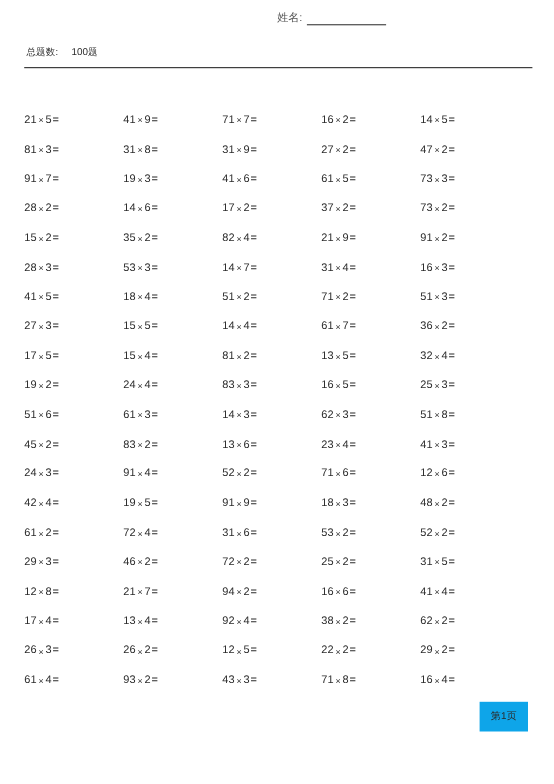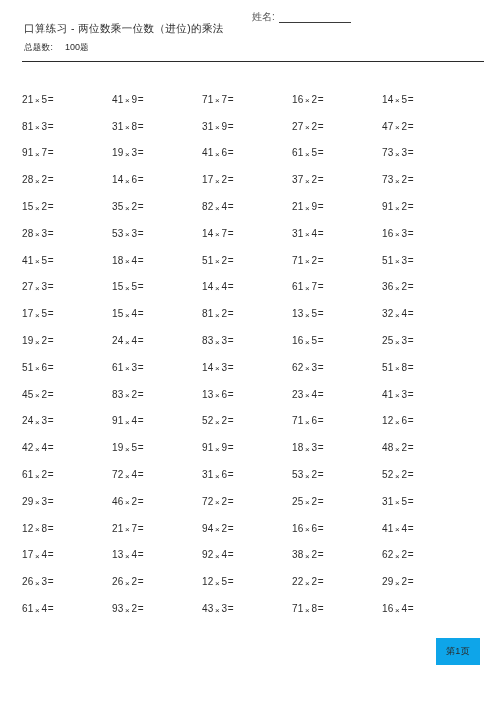--- a/index.html
+++ b/index.html
@@ -73,21 +73,21 @@
     top: 61px;
     width: 462px;
     height: 0;
     border-bottom: 1.6px solid #2b2b2b;
   }
 
   
   .grid {
     position: absolute;
     left: 22px;
-    top: 86px;
+    top: 96px;
     width: 462px;
     display: flex;
     flex-direction: column;
   }
   .prow {
     display: flex;
     height: 26.8px;
     align-items: center;
   }
   .cell {
@@ -124,21 +124,20 @@
 </head>
 <body>
 
 <div class="page">
 
   <div class="name-field">
     <span class="name-label">姓名:</span>
     <span class="name-rule"></span>
   </div>
 
-  <div class="doc-title">口算练习 - 两位数乘一位数（进位)的乘法</div>
 
   <div class="count-line">
     <span class="count-label">总题数:</span><span class="count-value">100</span><span class="count-unit">题</span>
   </div>
 
   <div class="header-rule"></div>
 
   <div class="grid">
       <div class="prow">
         <div class="cell"><span>21</span><span class="op">×</span><span>5</span><span class="eq">=</span></div>

